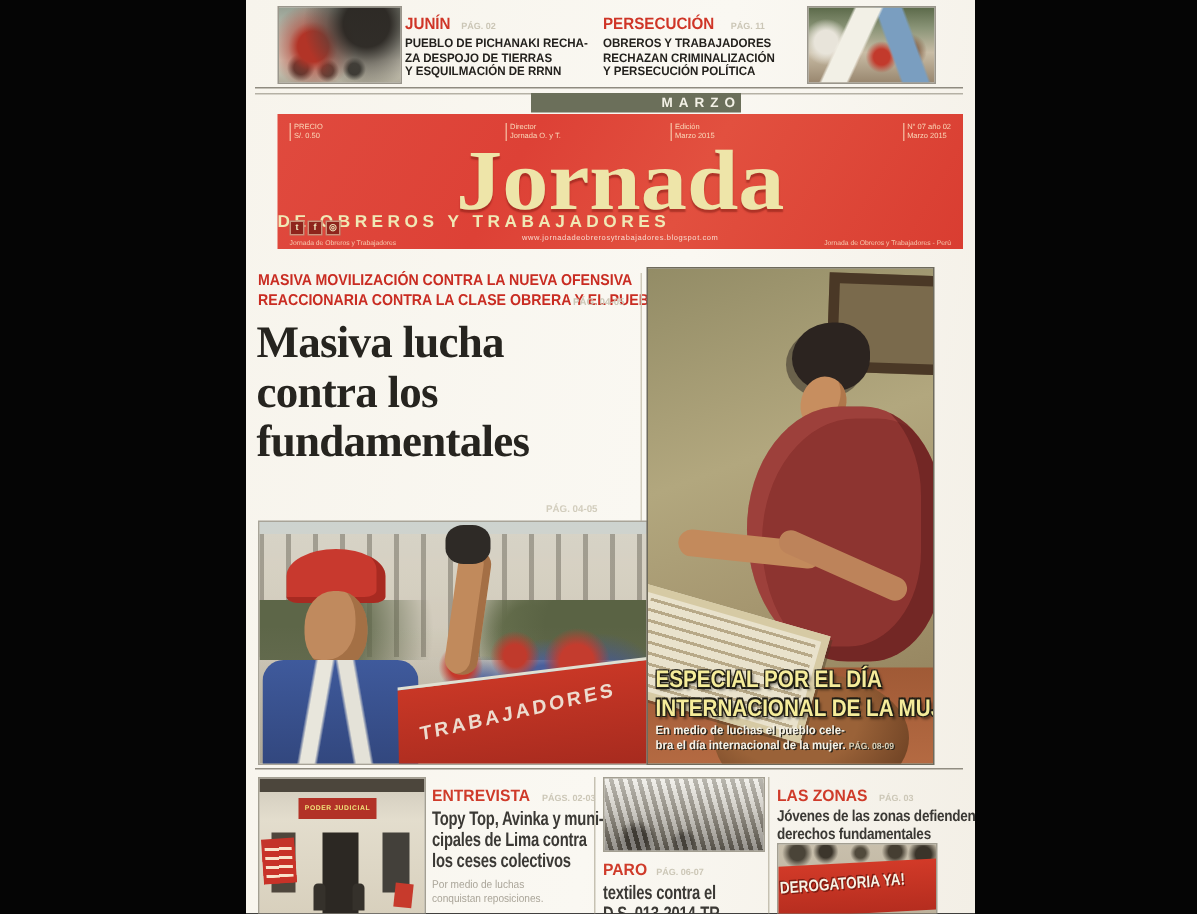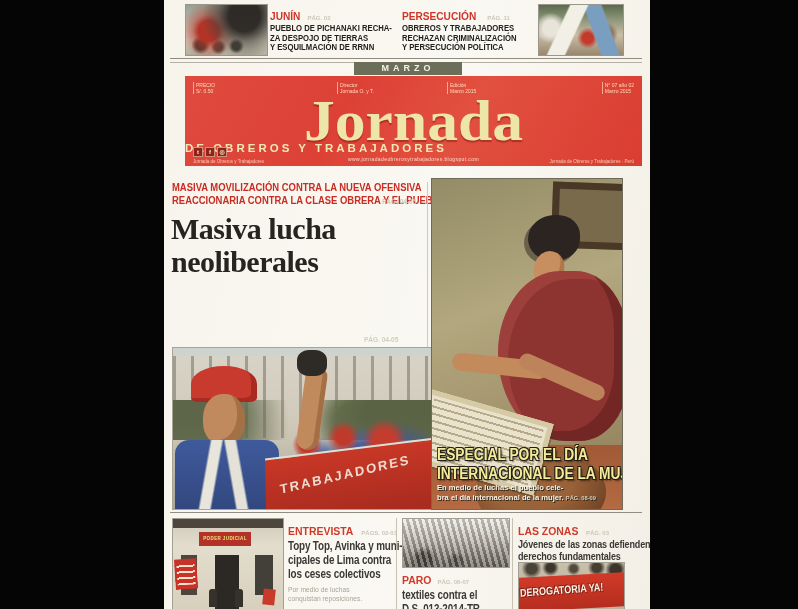--- a/index.html
+++ b/index.html
@@ -30,22 +30,22 @@
   .tt-left{left:106px;}
   .tt-right{left:238px;}
   .teaser-section{font-size:11px;font-weight:bold;color:#cf3527;display:inline-block;
     transform:scaleX(.92);transform-origin:left;}
   .teaser-pag{font-size:6px;color:#cbc6b6;font-weight:bold;}
   .teaser-line{font-size:8.2px;font-weight:bold;color:#23211d;line-height:9.6px;
     transform:scaleX(.94);transform-origin:left;white-space:nowrap;}
   .top-rule{position:absolute;left:6px;top:58px;width:472px;height:3px;
     border-top:1px solid #8f8b80;border-bottom:1px solid #b5b1a5;}
   
-  .marzo{position:absolute;left:190px;top:62px;width:108px;height:13px;background:#6b6f5a;
-    color:#f3f1e6;font-size:9px;font-weight:bold;letter-spacing:4px;text-align:center;line-height:13px;}
+  .marzo{position:absolute;left:190px;top:62px;width:140px;height:13px;background:#6b6f5a;
+    color:#f3f1e6;font-size:9px;font-weight:bold;letter-spacing:4px;text-align:right;line-height:13px;}
   .masthead{position:absolute;left:21px;top:76px;width:457px;height:90px;
     background:linear-gradient(120deg,#e04a3e 0%,#dd4136 35%,#e2503f 60%,#d93d31 100%);overflow:hidden;}
   .mh-small{position:absolute;top:6px;font-size:5px;line-height:6px;color:rgba(255,238,205,.85);
     border-left:1px solid rgba(255,238,205,.6);padding-left:2px;white-space:nowrap;}
   .mh-title{position:absolute;left:0;right:0;top:12px;text-align:center;
     font-family:"Liberation Serif",serif;font-weight:900;font-size:57px;color:#eee5a9;
     transform:scaleX(1.08);text-shadow:0 2px 1px rgba(110,20,14,.45);}
   .mh-sub{position:absolute;left:0;right:0;top:66px;text-align:left;font-size:11.5px;
     font-weight:bold;letter-spacing:3px;color:#f0e8b5;}
   .mh-url{position:absolute;left:0;right:0;top:80px;text-align:center;font-size:5px;
@@ -233,21 +233,22 @@
     <div class="mh-tag-right">Jornada de Obreros y Trabajadores - Perú</div>
   </div>
 
   <div class="kicker">
     <div class="kicker-line">MASIVA MOVILIZACIÓN CONTRA LA  NUEVA OFENSIVA</div>
     <div class="kicker-line">REACCIONARIA CONTRA LA CLASE OBRERA Y EL PUEBLO</div>
   </div>
   <div class="lead-pag">PÁG. 04-05</div>
   <div class="headline">
     <div>Masiva lucha</div>
-    <div>neoliberales</div>
+    <div>contra los</div>
+    <div>fundamentales</div>
   </div>
   <div class="lead-pag2">PÁG. 04-05</div>
   <div class="vrule-lead"></div>
 
   <div class="lead-photo">
     <div class="lp-building"></div>
     <div class="lp-trees"></div>
     <div class="lp-crowd"></div>
     <div class="lp-figure-helmet"></div>
     <div class="lp-figure-face"></div>

